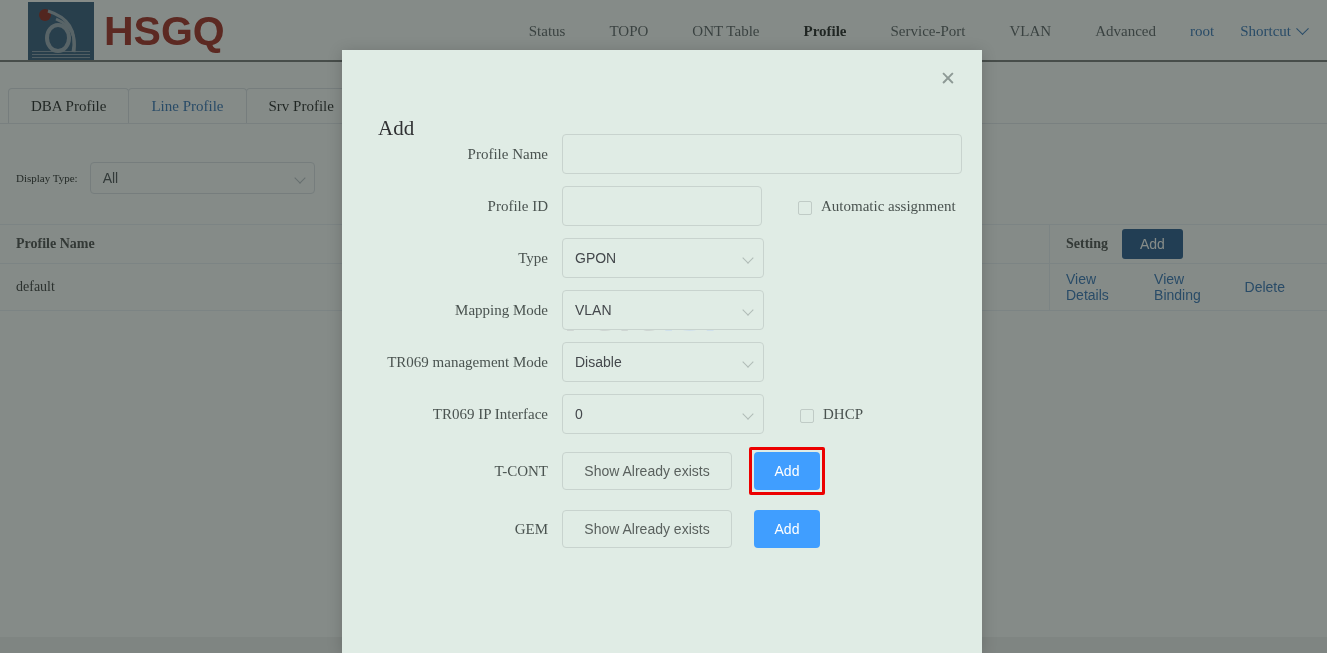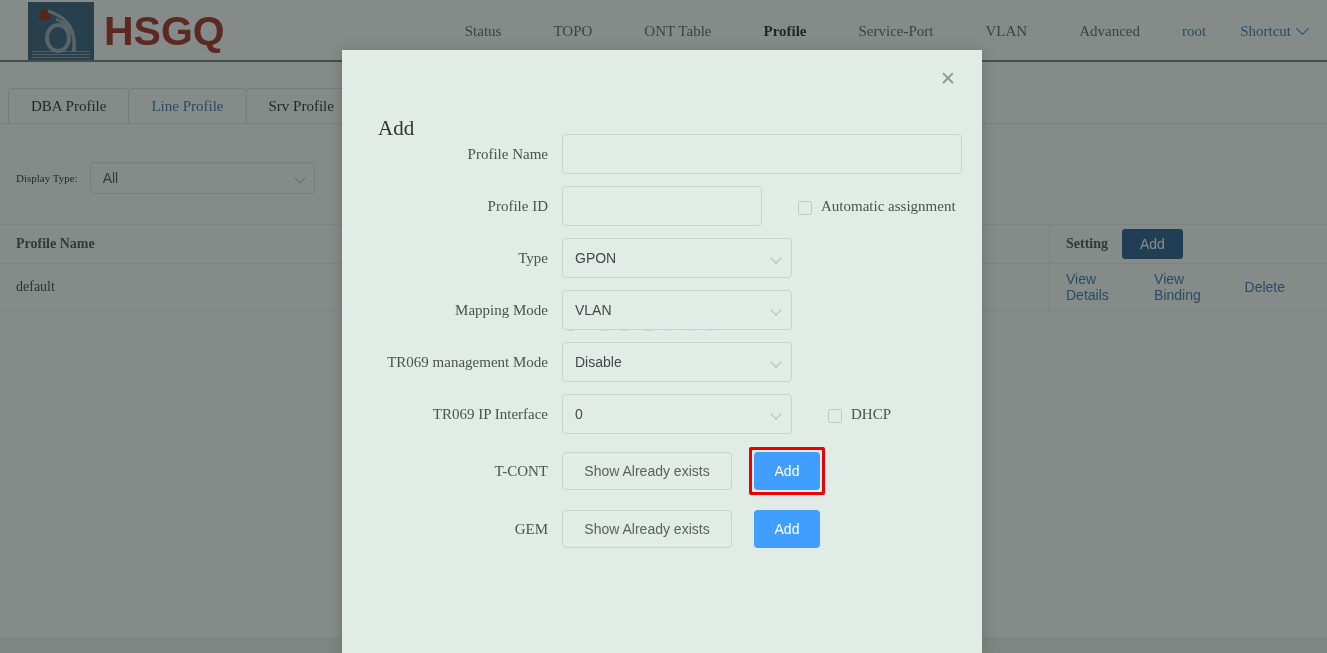--- a/index.html
+++ b/index.html
@@ -54,21 +54,21 @@
     font-family: "Liberation Sans", sans-serif;
     font-weight: bold;
     font-size: 41px;
     letter-spacing: 0px;
     color: #a32118;
     line-height: 1;
   }
 
   .nav {
     position: absolute; right: 0; top: 0; height: 62px;
-    display: flex; align-items: center; gap: 8px;
+    display: flex; align-items: center; gap: 0px;
     padding-right: 16px;
   }
   .nav-item {
     font-size: 15px;
     color: #555a5e;
     padding: 0 22px;
     line-height: 62px;
     cursor: pointer;
     white-space: nowrap;
   }
@@ -224,21 +224,21 @@
     font-family: "Liberation Sans", sans-serif;
     font-size: 14px; color: #44484c;
     padding: 0 12px;
     outline: none;
   }
   .finput::placeholder { color: #9aa5a1; }
   .w-wide { width: 400px; }
   .w-mid  { width: 200px; }
   .fselect {
     position: relative;
-    width: 230px; height: 40px;
+    width: 202px; height: 40px;
     border: 1px solid #c8d3ce; border-radius: 4px;
     background: #e0ece5;
     display: flex; align-items: center;
     padding: 0 28px 0 12px;
     font-family: "Liberation Sans", sans-serif;
     font-size: 14px; color: #44484c;
     cursor: pointer;
   }
   .fselect .arrow {
     position: absolute; right: 11px; top: 15px;

